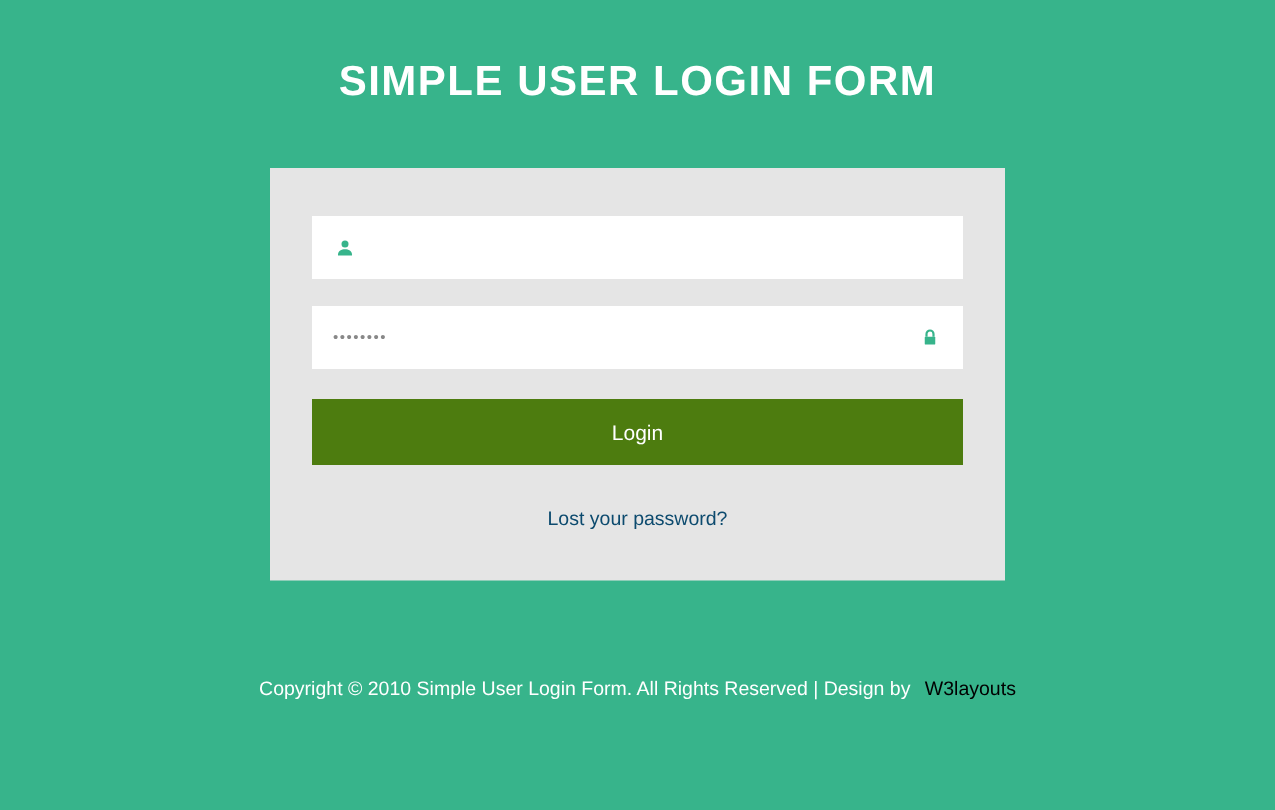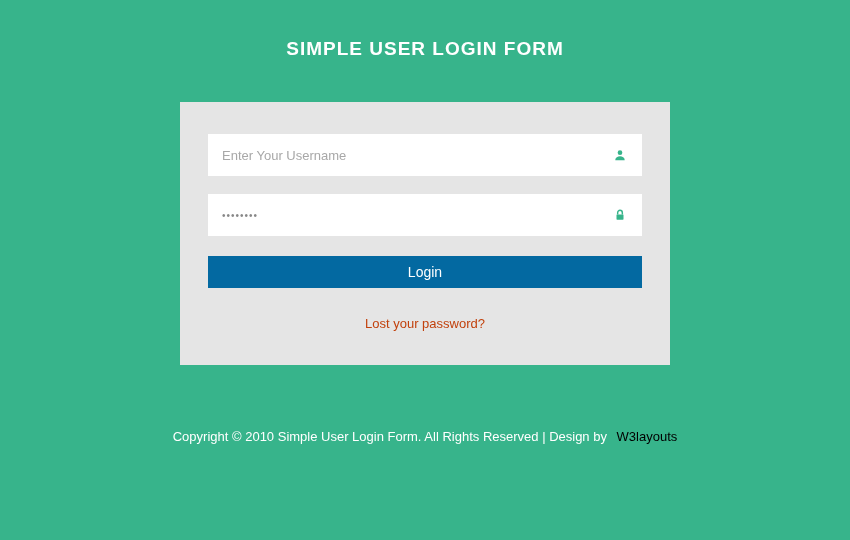--- a/index.html
+++ b/index.html
@@ -12,21 +12,21 @@
       height: 540px;
       background: #37b48b;
       font-family: Arial, sans-serif;
       display: flex;
       flex-direction: column;
       align-items: center;
       overflow: hidden;
     }
     .page-title {
       color: #ffffff;
-      font-size: 19px;
+      font-size: 28px;
       font-weight: bold;
       letter-spacing: 1px;
       margin-top: 38px;
       margin-bottom: 42px;
       text-align: center;
     }
     .login-card {
       background: #e5e5e5;
       width: 490px;
       padding: 32px 28px 26px 28px;
@@ -58,31 +58,31 @@
       color: #888;
     }
     .icon {
       display: flex;
       align-items: center;
       justify-content: center;
       width: 16px;
       height: 16px;
     }
     .login-button {
-      background: #0369a1;
+      background: #4d7c0f;
       color: #ffffff;
       border: none;
-      height: 32px;
+      height: 44px;
       font-size: 14px;
       cursor: pointer;
       margin-top: 2px;
       margin-bottom: 28px;
     }
     .lost-password {
-      color: #c2410c;
+      color: #0c4a6e;
       font-size: 13px;
       text-align: center;
       cursor: pointer;
       margin-bottom: 8px;
     }
     .footer {
       color: #ffffff;
       font-size: 13px;
       margin-top: 64px;
       text-align: center;
@@ -94,21 +94,20 @@
     }
   </style>
 </head>
 <body>
 
 <h1 class="page-title">SIMPLE USER LOGIN FORM</h1>
 
 <div class="login-card">
 
   <div class="input-wrapper">
-    <input type="text" placeholder="Enter Your Username" style="">
     <span class="icon">
       <svg viewBox="0 0 24 24" width="14" height="14" fill="#37b48b">
         <circle cx="12" cy="8" r="4"></circle>
         <path d="M4 20c0-4 4-6 8-6s8 2 8 6v1H4v-1z"></path>
       </svg>
     </span>
   </div>
 
   <div class="input-wrapper">
     <input type="password" value="••••••••" style="">

